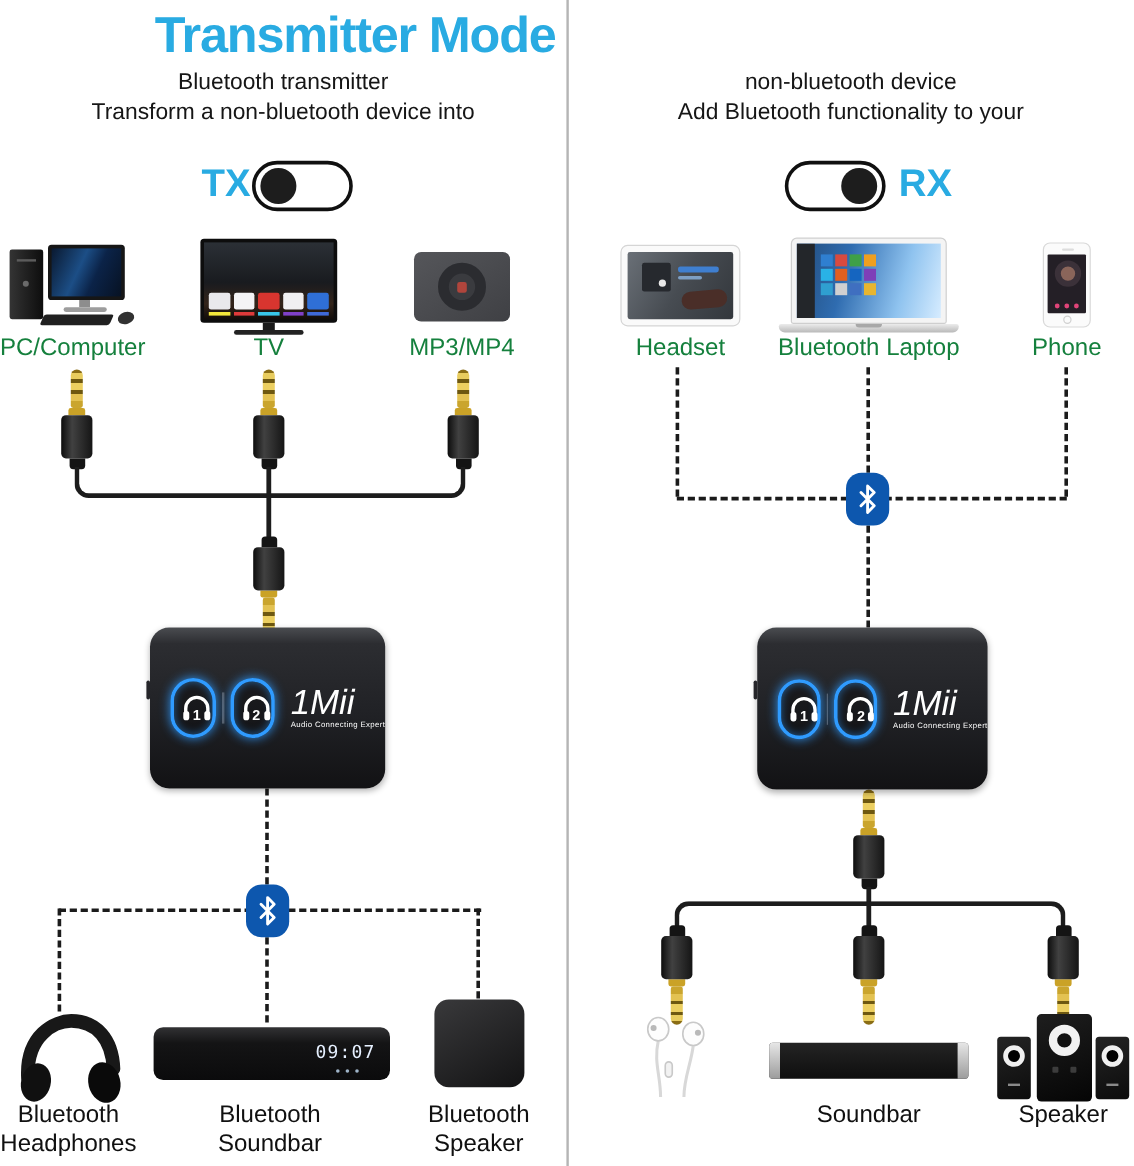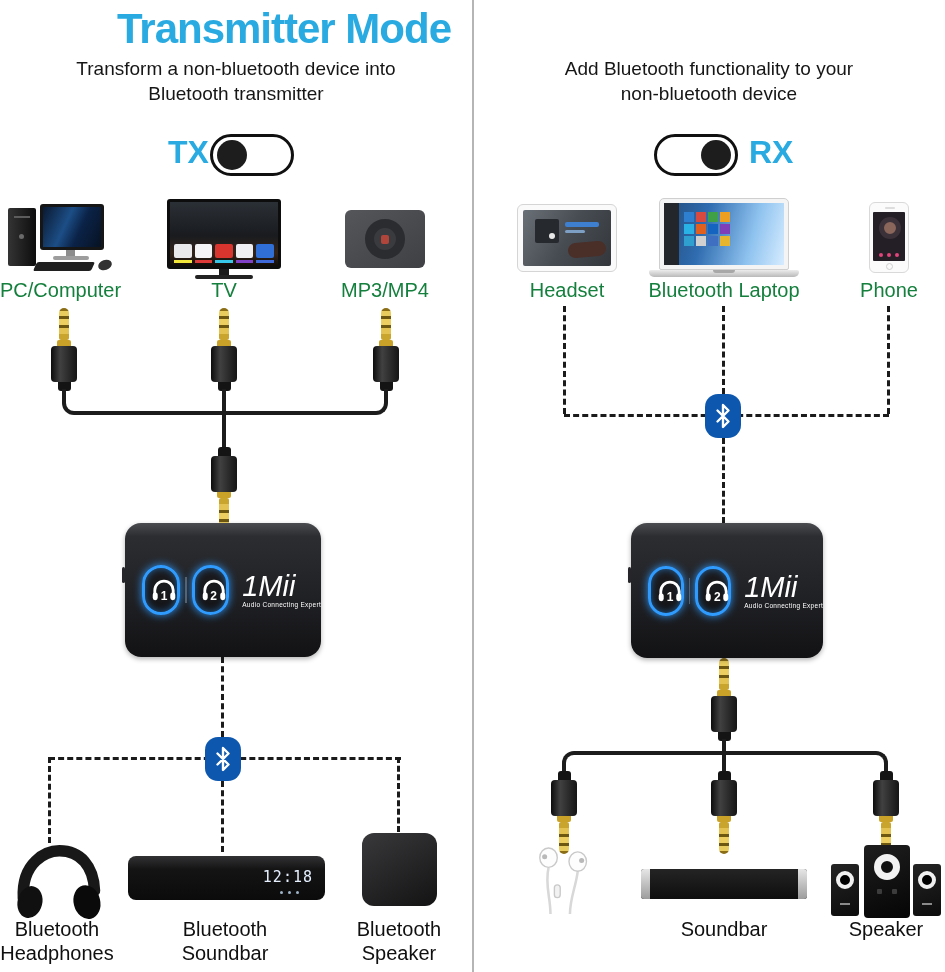--- a/index.html
+++ b/index.html
@@ -126,24 +126,24 @@
 
   .divider{background:#b5b5b5}
 </style>
 </head>
 <body>
 
 <div class="canvas">
 
   <div class="ab divider" style="left:472px;top:0;width:2px;height:972px"></div>
 
-  <div class="ab ctr mode-title" style="left:0;top:5px;width:568px">Transmitter Mode</div>
+  <div class="ab ctr mode-title" style="left:12px;top:5px;width:568px">Transmitter Mode</div>
   <div class="ab ctr mode-sub" style="left:0;top:56px;width:472px">
+    <div>Bluetooth transmitter</div>
     <div>Transform a non-bluetooth device into</div>
-    <div>Bluetooth transmitter</div>
   </div>
 
   <div class="ab toggle-label" style="left:168px;top:134px">TX</div>
   <div class="ab toggle" style="left:210px;top:134px">
     <div class="knob" style="left:4px"></div>
   </div>
 
   <div class="ab" style="left:8px;top:202px;width:104px;height:72px">
     <div class="ab pc-tower">
         <i></i>
@@ -255,21 +255,21 @@
   <div class="ab dash-v" style="left:397px;top:757px;height:75px"></div>
 
   <div class="ab" style="left:10px;top:841px;width:95px;height:88px">
     <svg viewBox="0 0 100 92" width="95" height="88">
       <path d="M14 60 C12 22 38 10 52 10 C74 10 88 26 89 52" stroke="#181818" stroke-width="12" fill="none" stroke-linecap="round"></path>
       <ellipse cx="21" cy="64" rx="13" ry="17" fill="#101010" transform="rotate(14 21 64)"></ellipse>
       <ellipse cx="81" cy="64" rx="14" ry="18" fill="#0a0a0a" transform="rotate(-14 81 64)"></ellipse>
     </svg>
   </div>
   <div class="ab soundbar-l" style="left:128px;top:856px">
-    <span class="sb-clock">12:18</span>
+    <span class="sb-clock">09:07</span>
     <span class="sb-dots">
         <i></i>
         <i></i>
         <i></i>
       </span>
   </div>
   <div class="ab cube" style="left:362px;top:833px"></div>
 
   <div class="ab ctr sink-label" style="left:-8px;top:917px;width:130px">
     <div>Bluetooth</div>
@@ -278,22 +278,22 @@
   <div class="ab ctr sink-label" style="left:150px;top:917px;width:150px">
     <div>Bluetooth</div>
     <div>Soundbar</div>
   </div>
   <div class="ab ctr sink-label" style="left:334px;top:917px;width:130px">
     <div>Bluetooth</div>
     <div>Speaker</div>
   </div>
 
   <div class="ab ctr mode-sub" style="left:473px;top:56px;width:472px">
+    <div>non-bluetooth device</div>
     <div>Add Bluetooth functionality to your</div>
-    <div>non-bluetooth device</div>
   </div>
 
   <div class="ab toggle" style="left:654px;top:134px">
     <div class="knob" style="right:4px"></div>
   </div>
   <div class="ab toggle-label" style="left:749px;top:134px">RX</div>
 
   <div class="ab tablet" style="left:517px;top:204px">
     <div class="tab-screen">
         <div class="tab-thumb">

